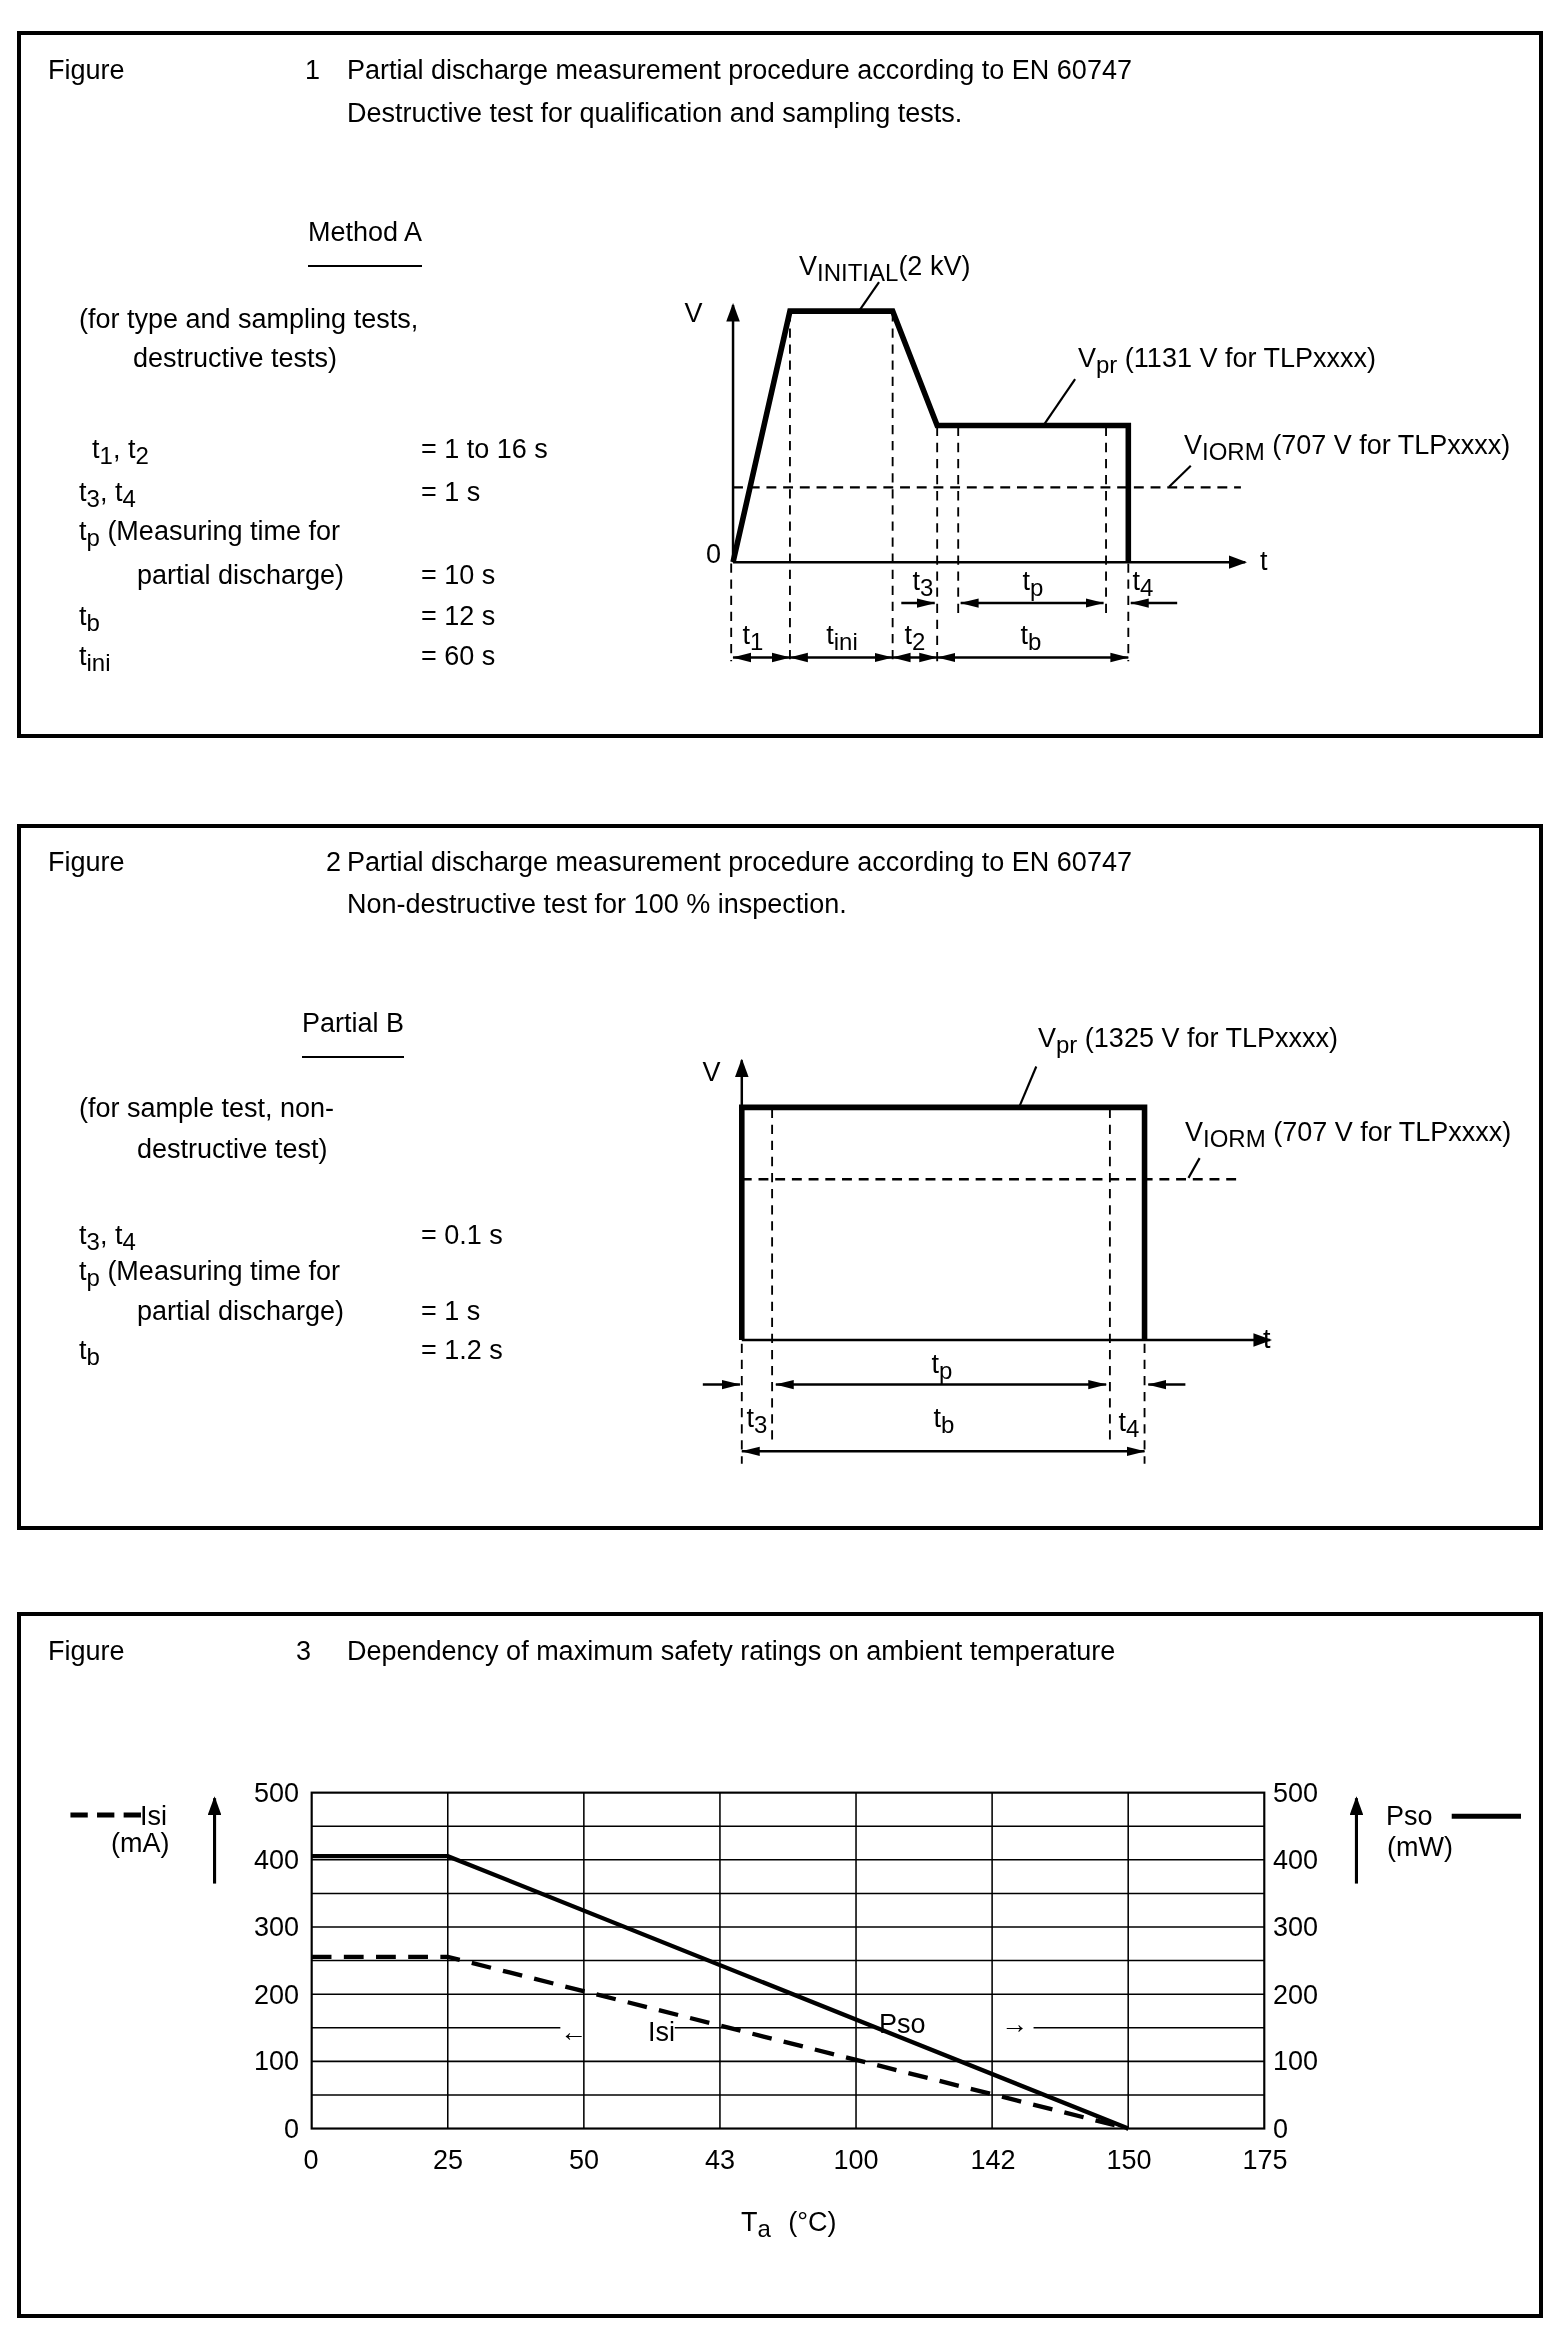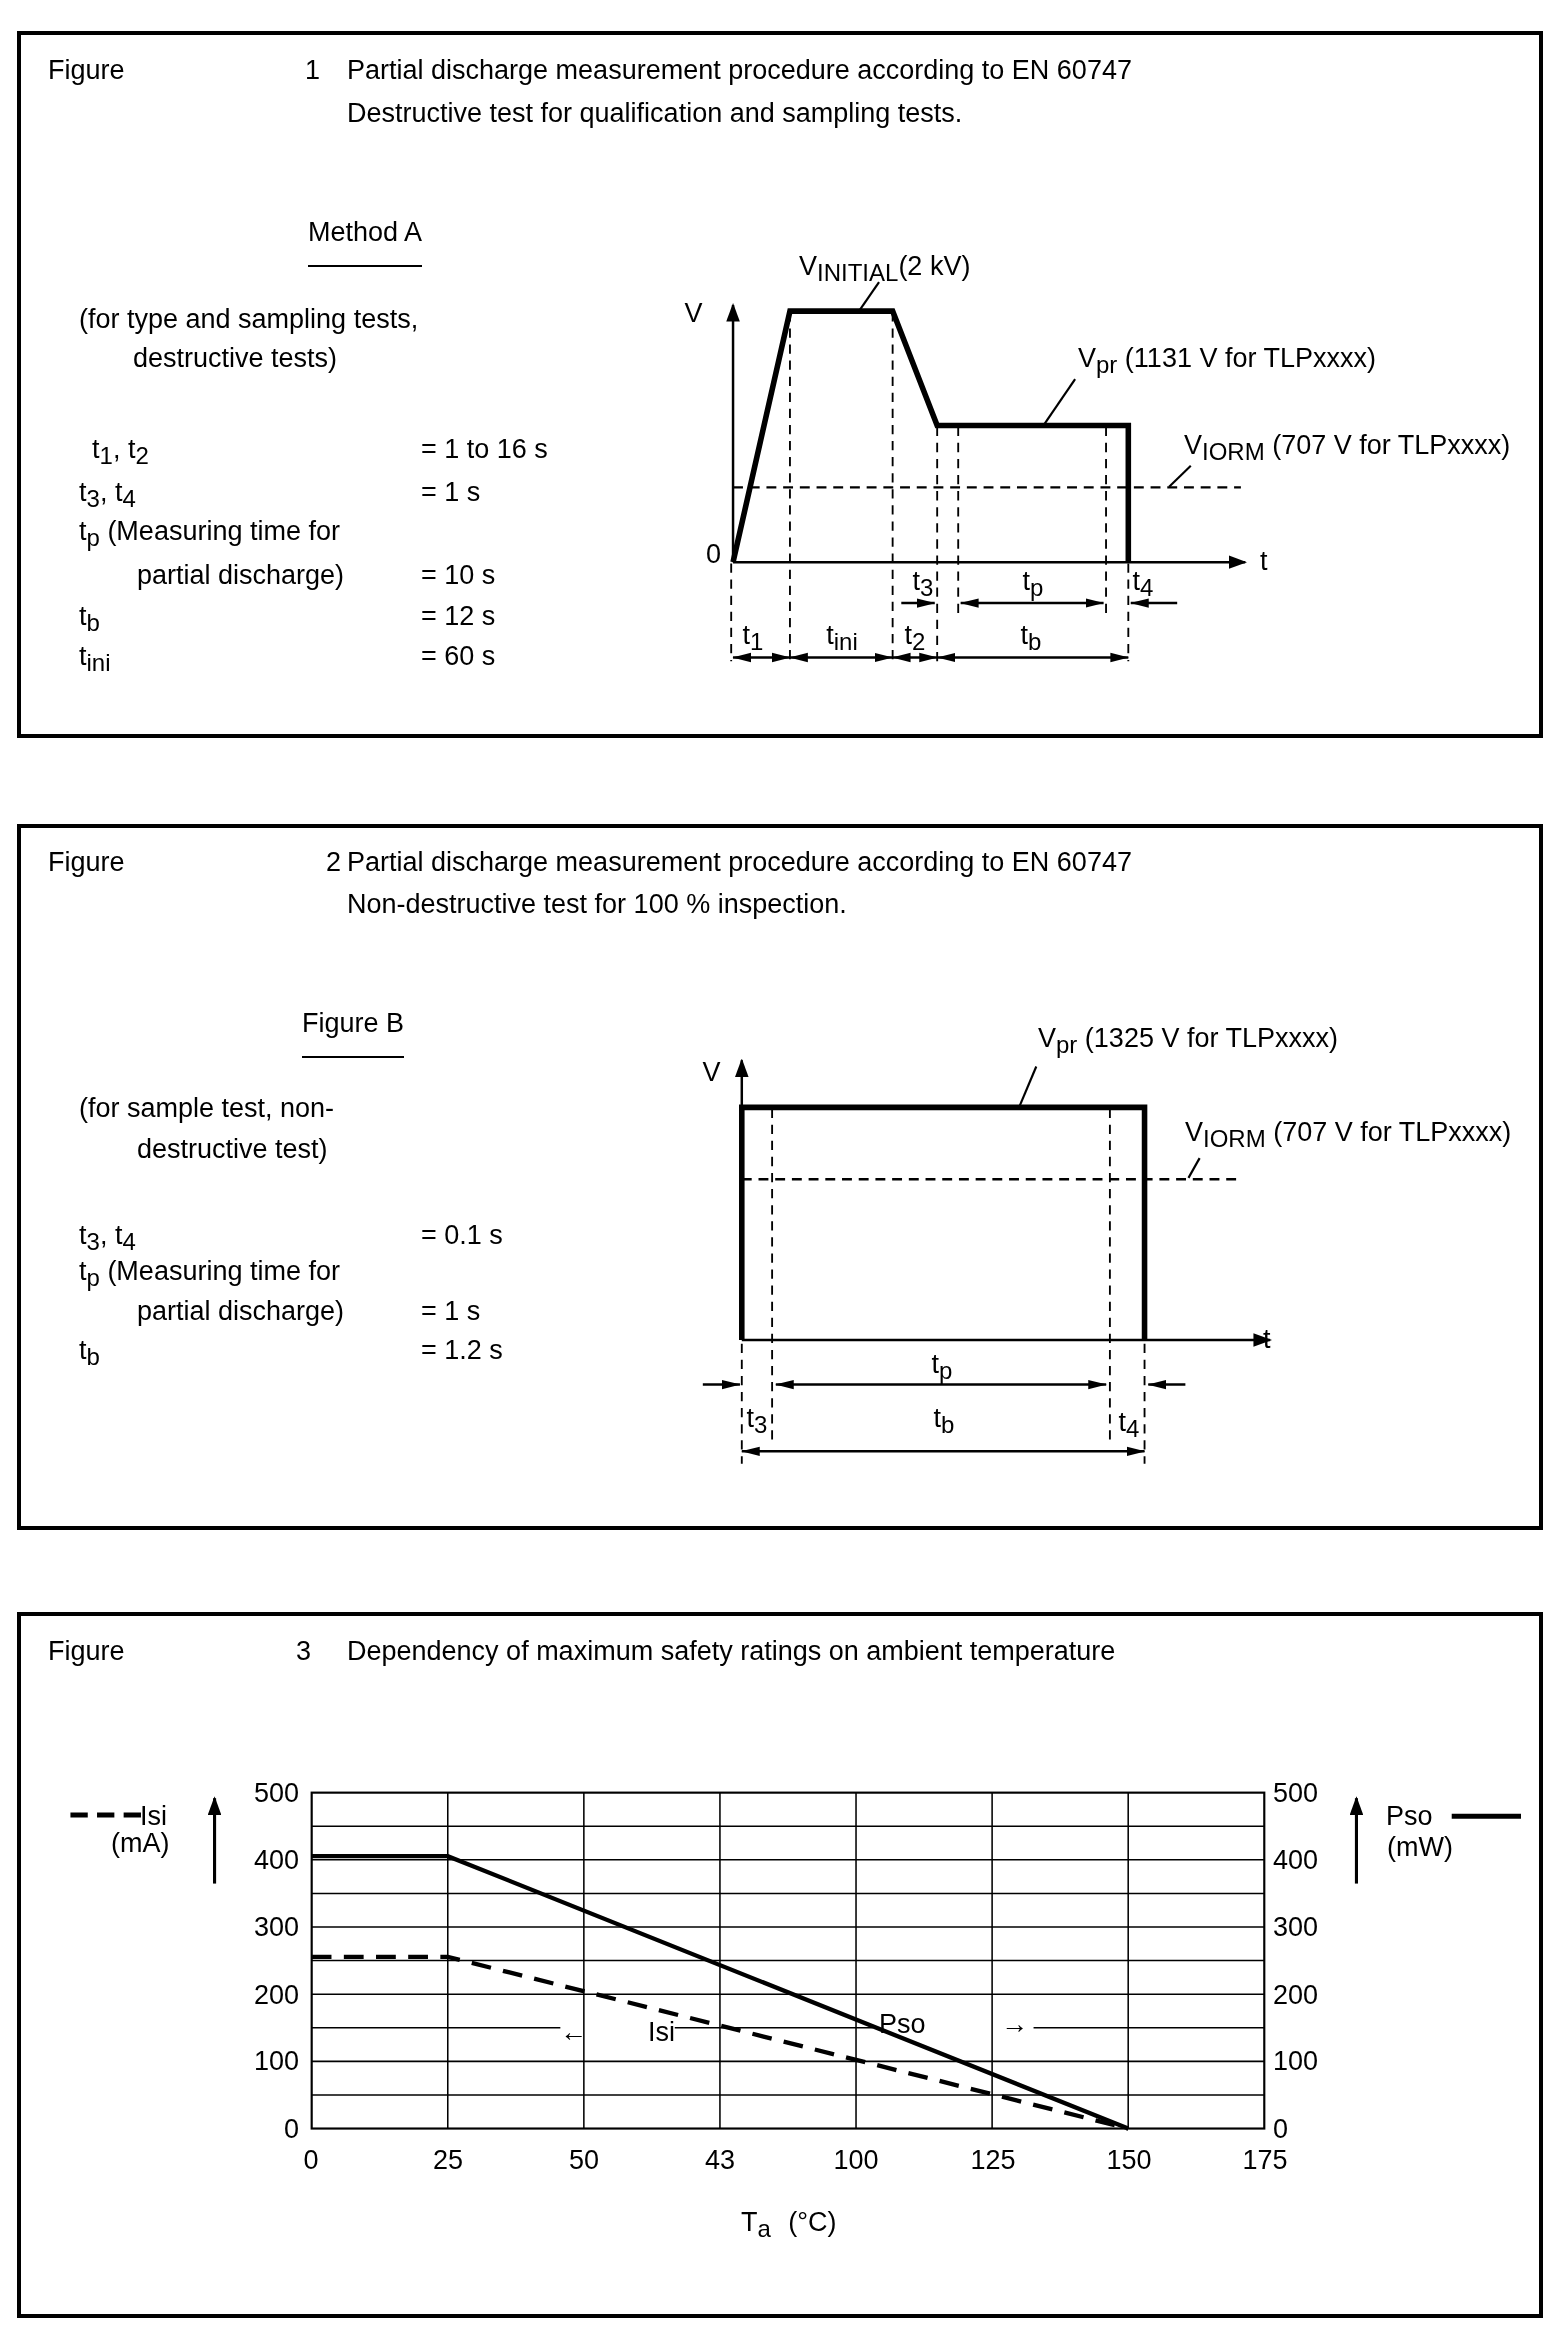--- a/index.html
+++ b/index.html
@@ -95,21 +95,21 @@
 <div class="t ctr" style="left:808px;top:619px;width:68px"><span>t</span><sub>ini</sub></div>
 <div class="t ctr" style="left:890px;top:619px;width:50px"><span>t</span><sub>2</sub></div>
 <div class="t ctr" style="left:1006px;top:619px;width:50px"><span>t</span><sub>b</sub></div>
 
 <div class="box" style="left:17.3px;top:824px;width:1526px;height:706px"></div>
 
 <div class="t" style="left:48px;top:846px">Figure</div>
 <div class="t" style="left:326px;top:846px">2</div>
 <div class="t" style="left:347px;top:846px">Partial discharge measurement procedure according to EN 60747</div>
 <div class="t" style="left:347px;top:888px">Non-destructive test for 100 % inspection.</div>
-<div class="t" style="left:302px;top:1007px"><span class="method">Figure B</span></div>
+<div class="t" style="left:302px;top:1007px"><span class="method">Partial B</span></div>
 
 <div class="t" style="left:79px;top:1092px">(for sample test, non-</div>
 <div class="t" style="left:137px;top:1133px">destructive test)</div>
 
 <div class="t" style="left:79px;top:1219px"><span>t</span><sub>3</sub><span>, t</span><sub>4</sub></div>
 <div class="t" style="left:421px;top:1219px">= 0.1 s</div>
 <div class="t" style="left:79px;top:1255px"><span>t</span><sub>p</sub><span> (Measuring time for</span></div>
 <div class="t" style="left:137px;top:1295px">partial discharge)</div>
 <div class="t" style="left:421px;top:1295px">= 1 s</div>
 <div class="t" style="left:79px;top:1334px"><span>t</span><sub>b</sub></div>
@@ -202,21 +202,21 @@
 <div class="t" style="left:1273px;top:1911px">300</div>
 <div class="t" style="left:1273px;top:1979px">200</div>
 <div class="t" style="left:1273px;top:2045px">100</div>
 <div class="t" style="left:1273px;top:2113px">0</div>
 
 <div class="t ctr" style="left:274px;top:2144px;width:74px">0</div>
 <div class="t ctr" style="left:411px;top:2144px;width:74px">25</div>
 <div class="t ctr" style="left:547px;top:2144px;width:74px">50</div>
 <div class="t ctr" style="left:683px;top:2144px;width:74px">43</div>
 <div class="t ctr" style="left:819px;top:2144px;width:74px">100</div>
-<div class="t ctr" style="left:956px;top:2144px;width:74px">125</div>
+<div class="t ctr" style="left:956px;top:2144px;width:74px">142</div>
 <div class="t ctr" style="left:1092px;top:2144px;width:74px">150</div>
 <div class="t ctr" style="left:1228px;top:2144px;width:74px">175</div>
 
 <div class="t" style="left:741px;top:2206px"><span>T</span><sub>a</sub><span style="margin-left:17.3px">(°C)</span></div>
 
 <div class="t flexlbl" style="left:560px;top:2016px;width:115px">
     <span>←</span>
     <span>Isi</span>
   </div>
 <div class="t flexlbl" style="left:879px;top:2008px;width:149px">

